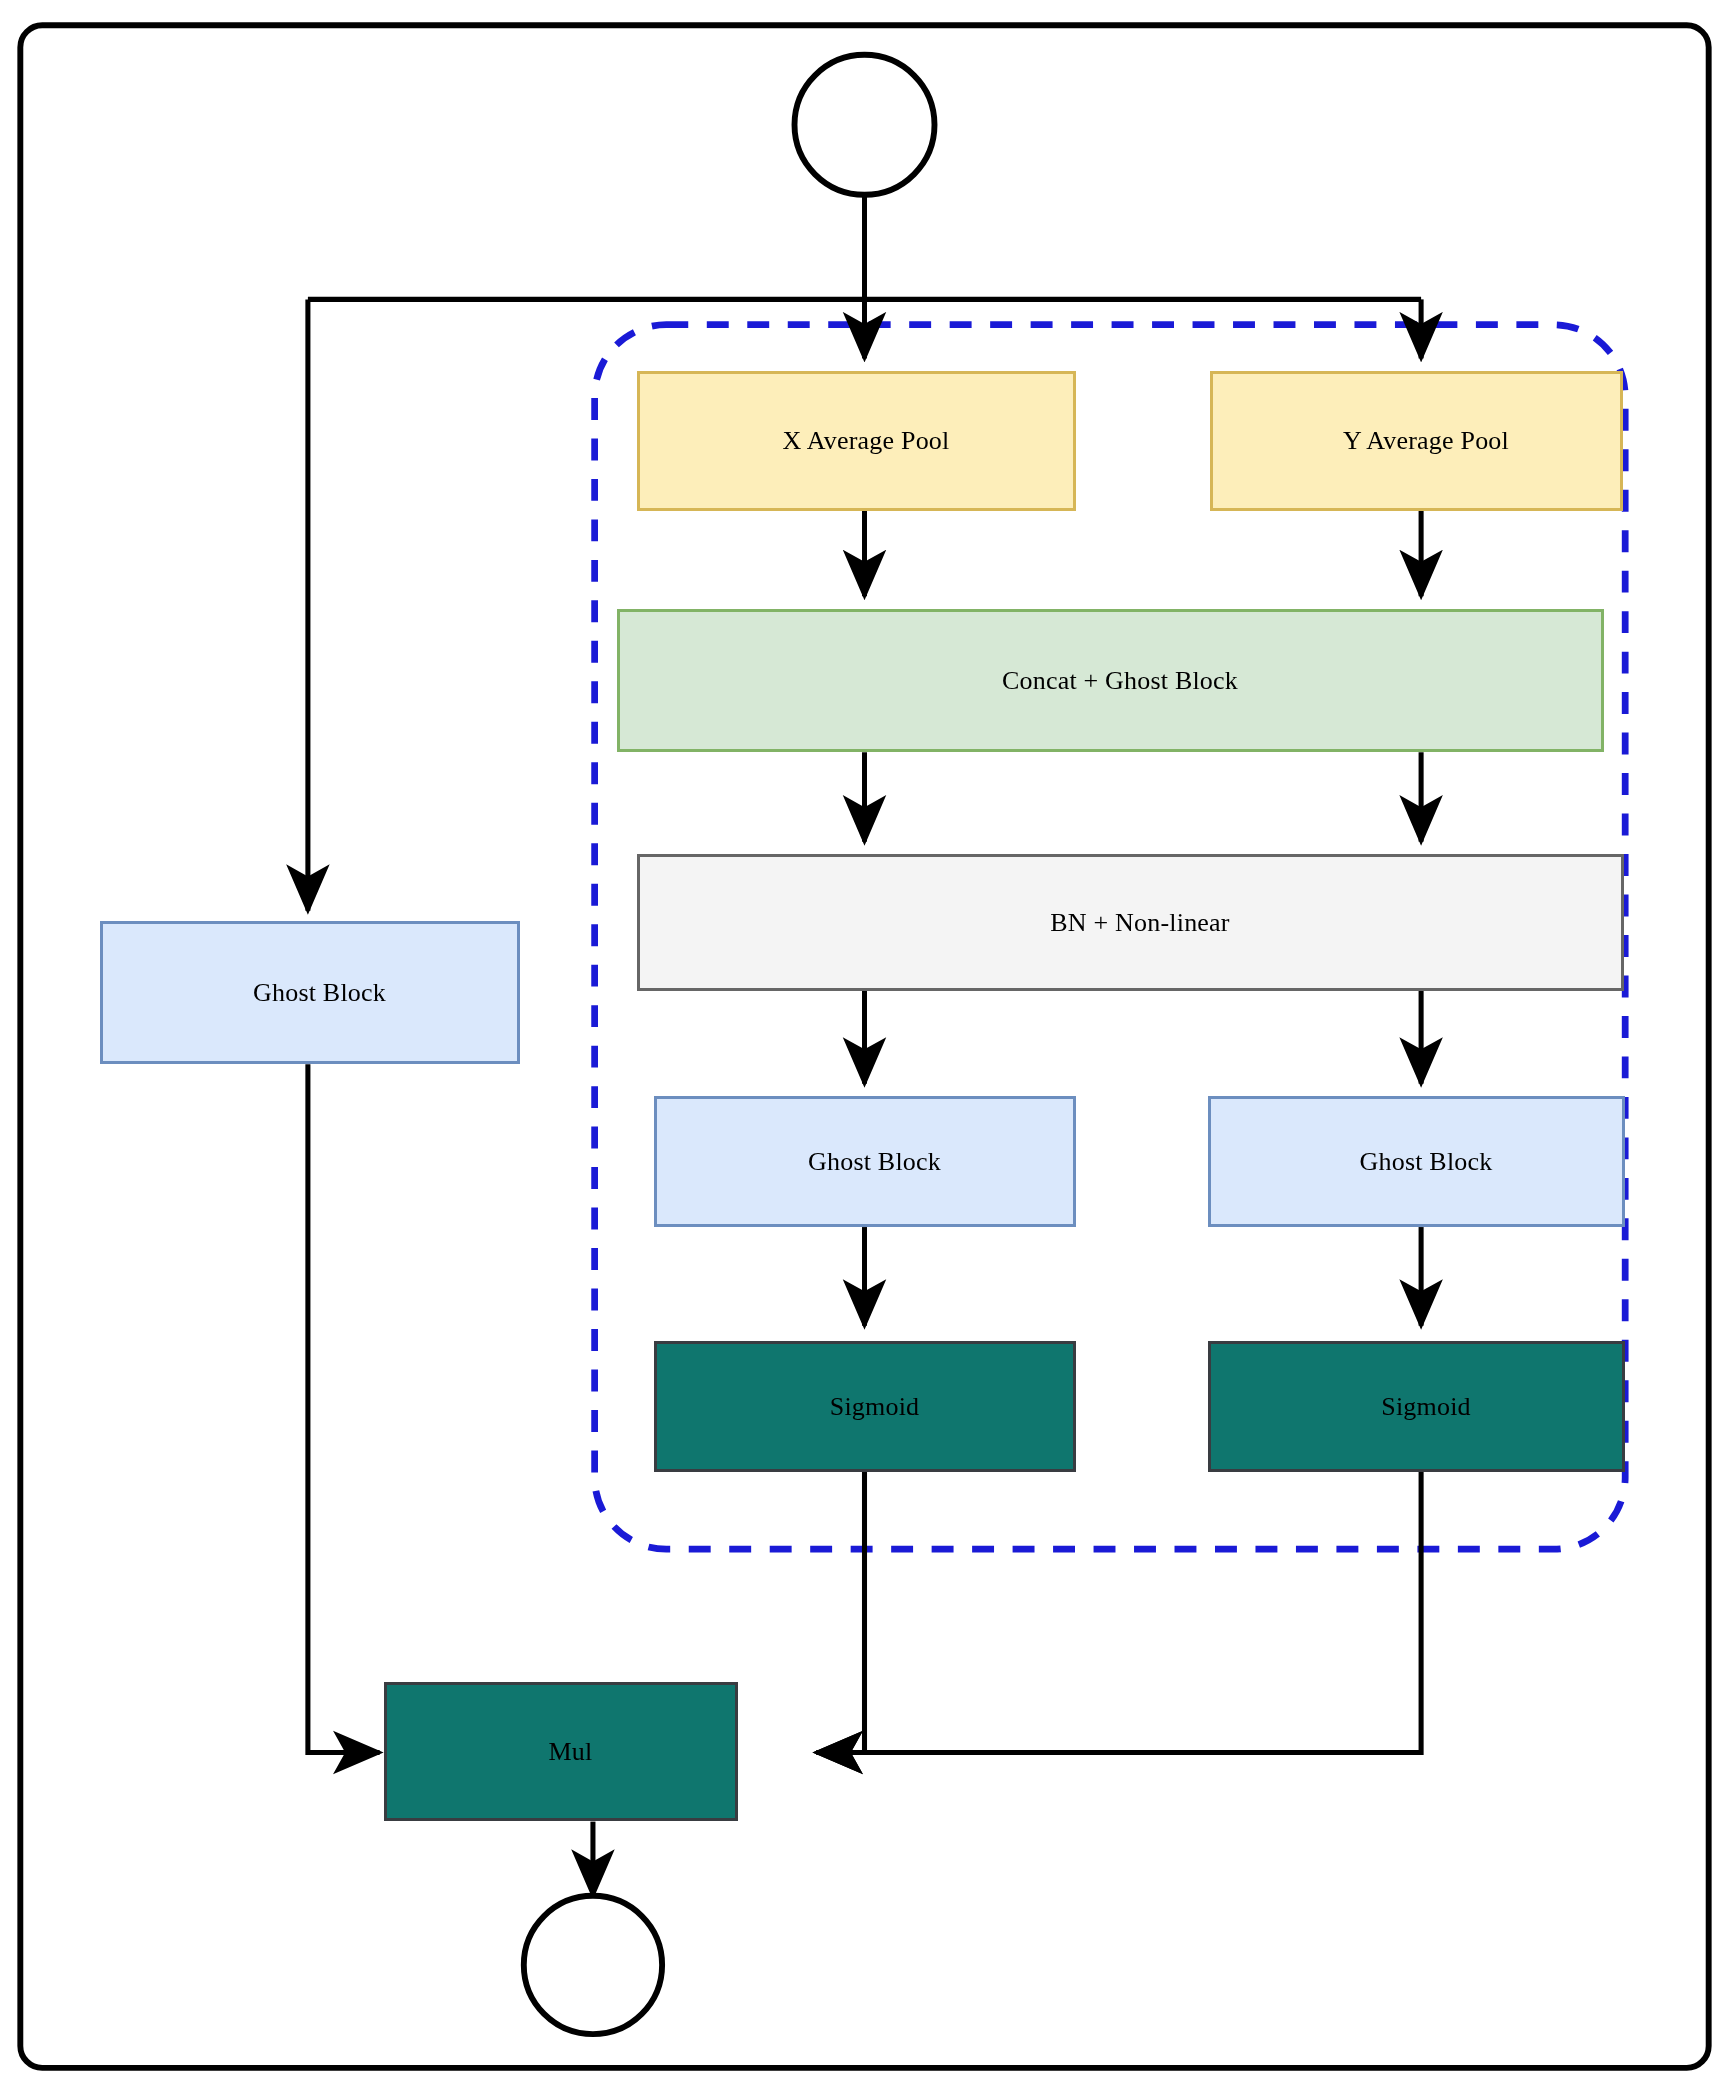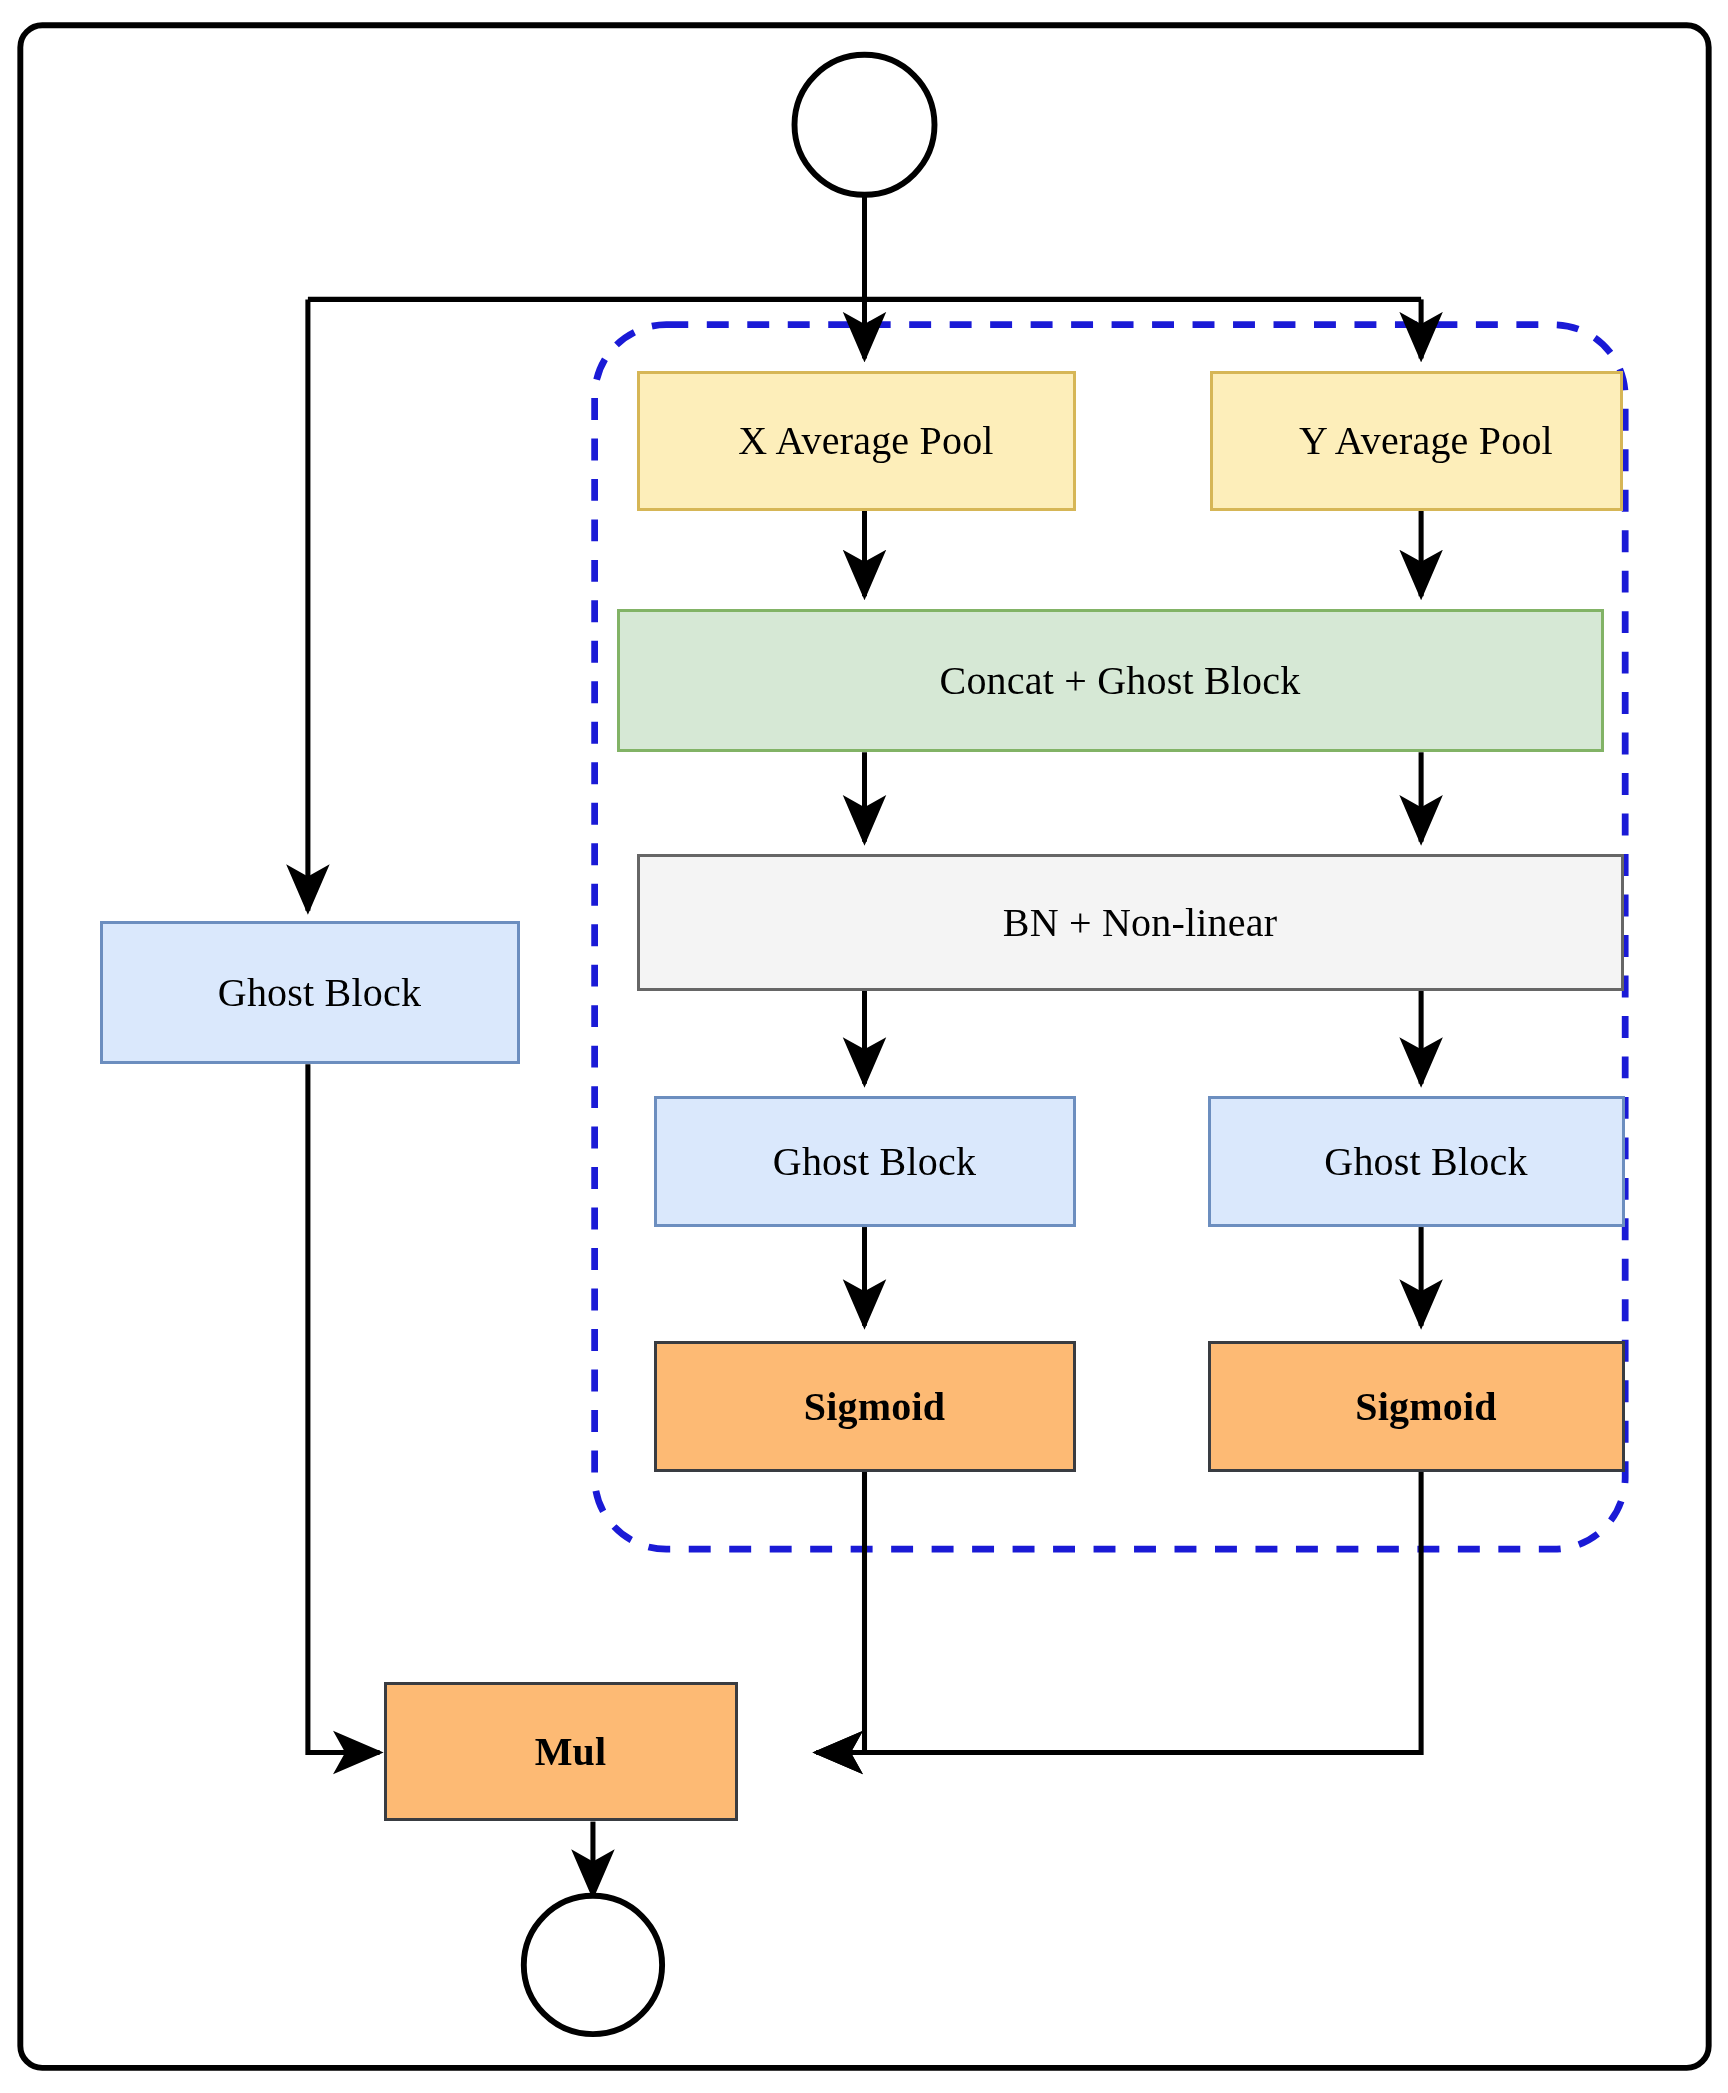--- a/index.html
+++ b/index.html
@@ -24,21 +24,21 @@
     width: 1729px;
     height: 2094px;
   }
   .node {
     position: absolute;
     box-sizing: border-box;
     display: flex;
     align-items: center;
     justify-content: center;
     text-align: center;
-    font-size: 40px;
+    font-size: 26px;
     line-height: 1.15;
     color: #000000;
     letter-spacing: 0.2px;
     padding-left: 19px;
   }
   .node-pool {
     background: #fdeeba;
     border: 3.4px solid #d6b656;
   }
   .node-concat {
@@ -47,23 +47,22 @@
   }
   .node-bn {
     background: #f4f4f4;
     border: 3.4px solid #666666;
   }
   .node-ghost {
     background: #dae8fc;
     border: 3.4px solid #6c8ebf;
   }
   .node-plain {
-    background: #fdba74;
+    background: #0f766e;
     border: 3.4px solid #393c41;
-    font-weight: bold;
   }
 </style>
 </head>
 <body>
 
 <div id="canvas">
 
   <svg id="svg-layer" viewBox="0 0 2050 2483">
     <defs>
       <marker id="arrowhead" markerWidth="10" markerHeight="9" refX="9.2" refY="4.5" orient="auto" markerUnits="strokeWidth">

